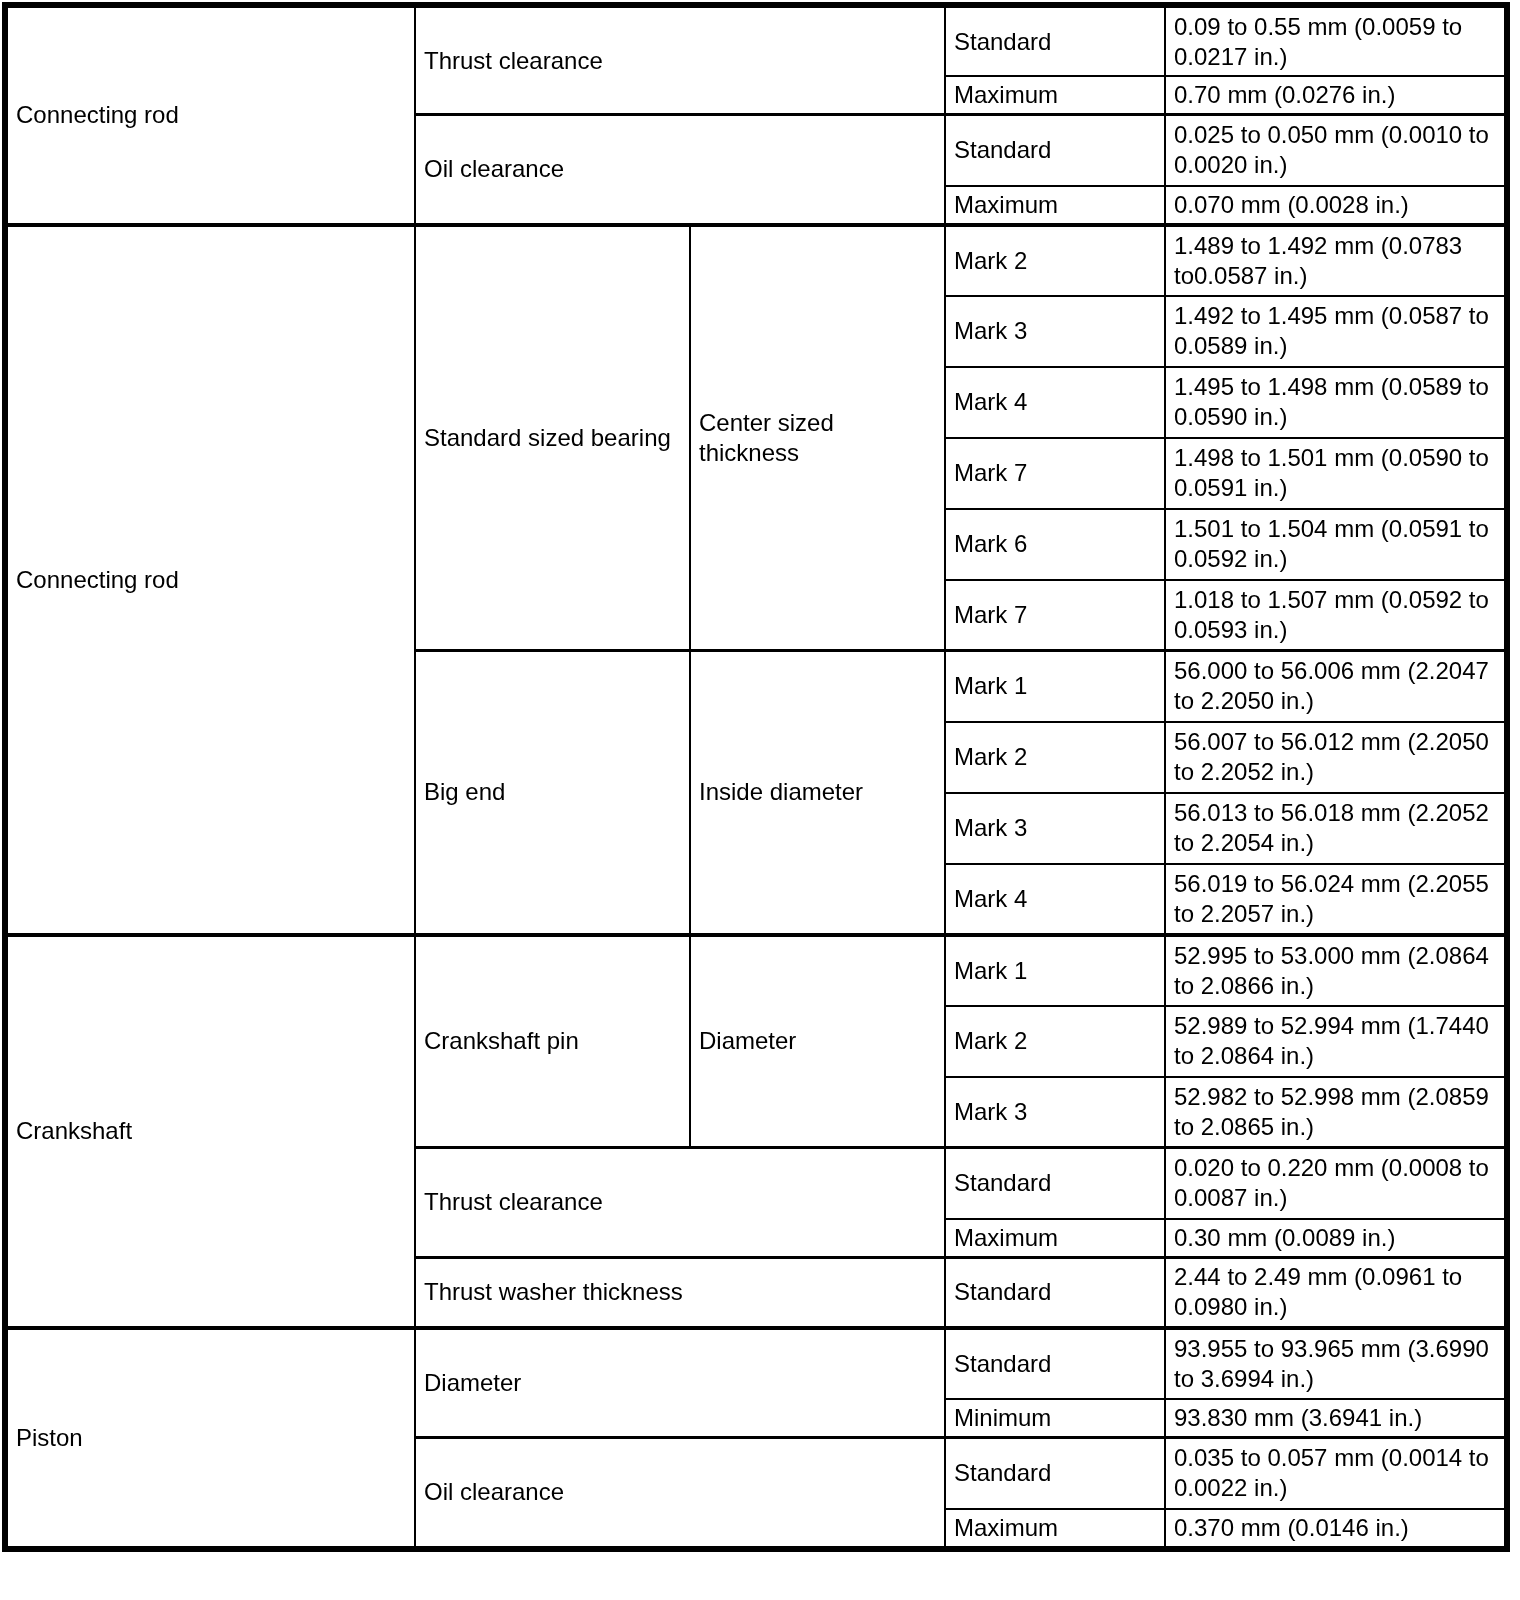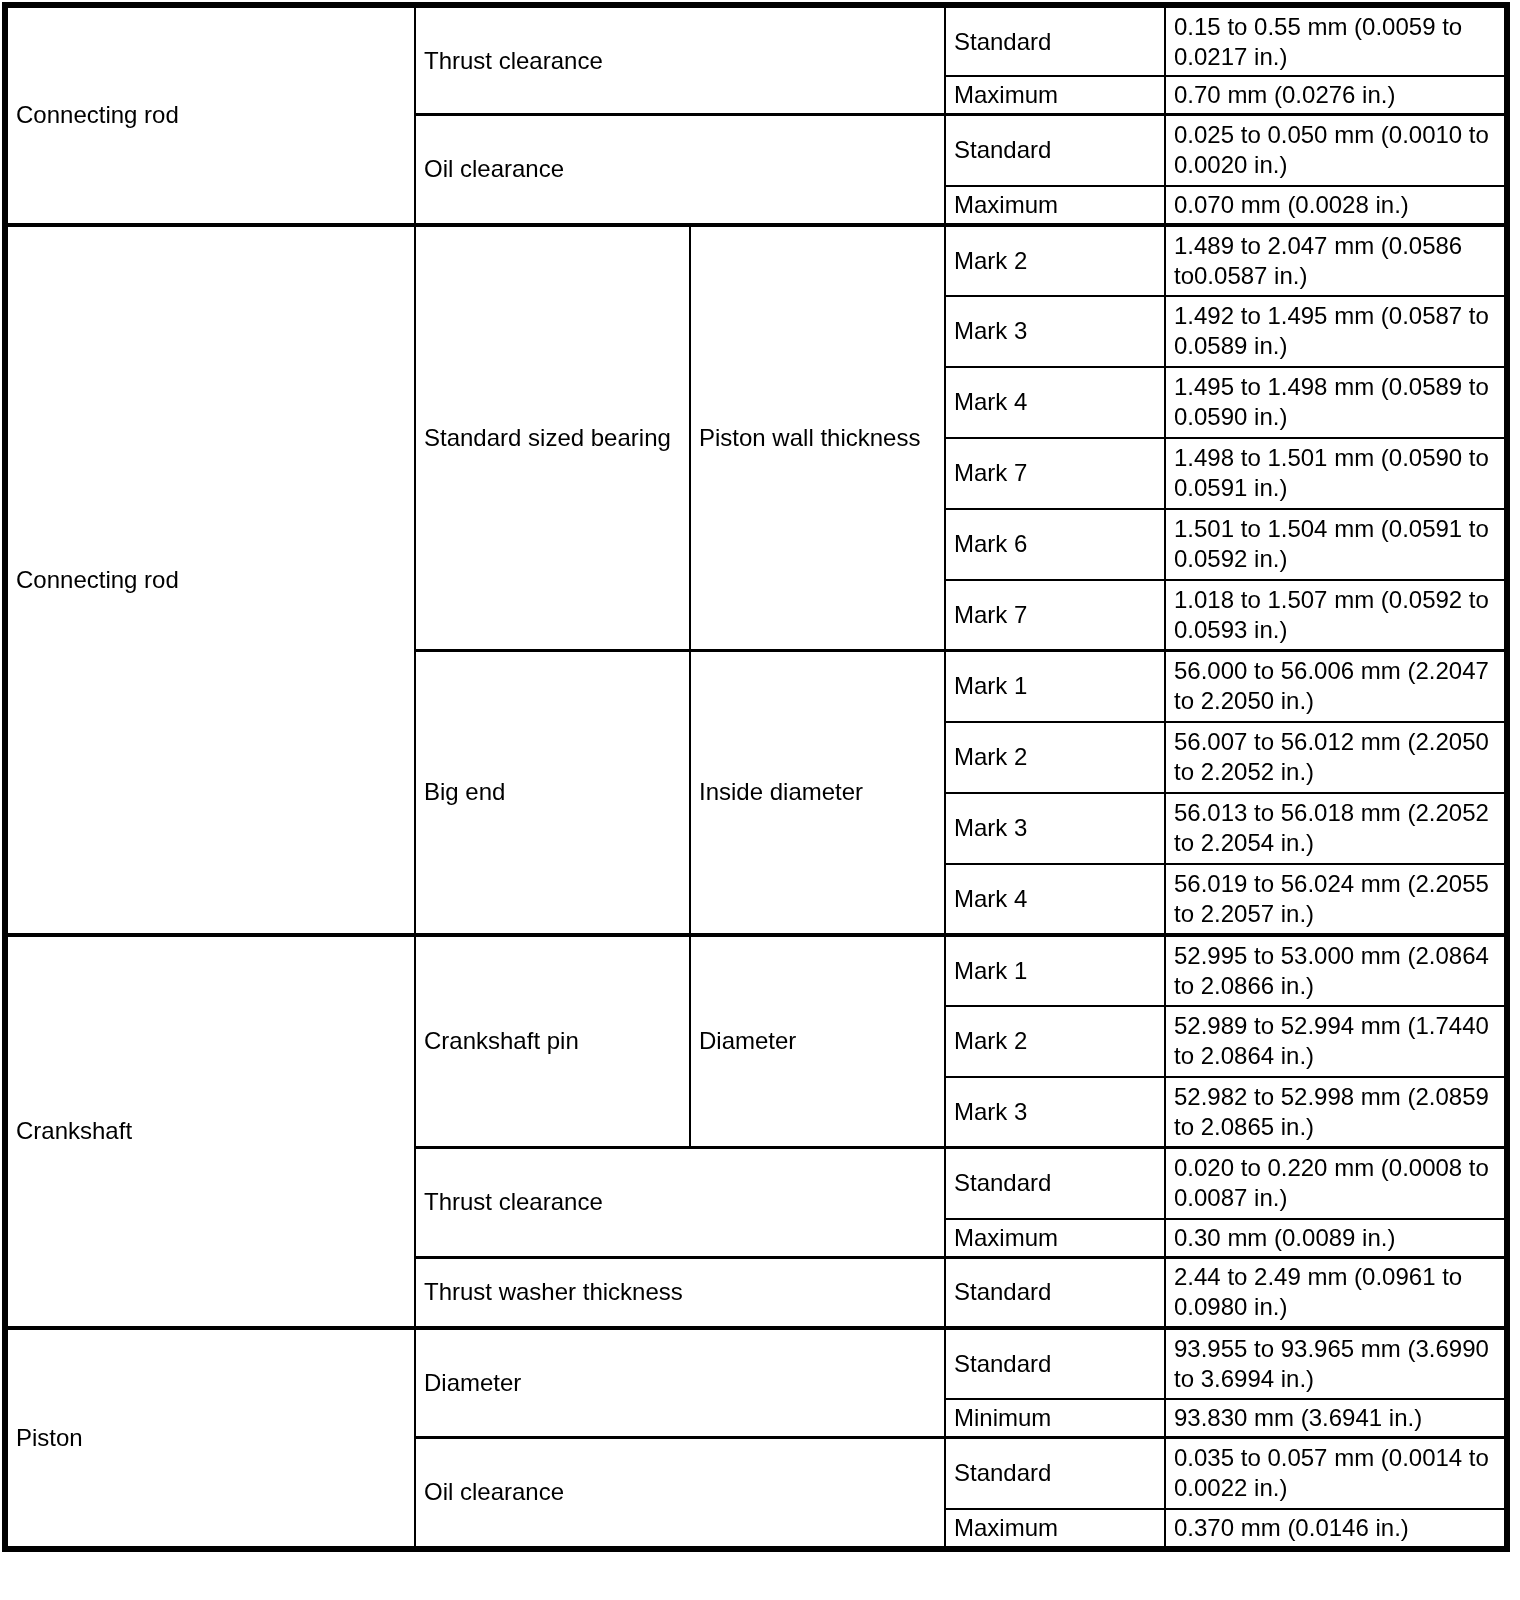--- a/index.html
+++ b/index.html
@@ -43,42 +43,42 @@
     <col style="width:255px">
     <col style="width:220px">
     <col>
   </colgroup>
 
   <tbody>
       <tr class="sec r2">
     <td rowspan="4">Connecting rod</td>
     <td colspan="2" rowspan="2">Thrust clearance</td>
     <td>Standard</td>
-    <td>0.15 to 0.55 mm (0.0059 to 0.0217 in.)</td>
+    <td>0.09 to 0.55 mm (0.0059 to 0.0217 in.)</td>
   </tr>
   <tr class="r1">
     <td>Maximum</td>
     <td>0.70 mm (0.0276 in.)</td>
   </tr>
   <tr class="grp r2">
     <td colspan="2" rowspan="2">Oil clearance</td>
     <td>Standard</td>
     <td>0.025 to 0.050 mm (0.0010 to 0.0020 in.)</td>
   </tr>
   <tr class="r1">
     <td>Maximum</td>
     <td>0.070 mm (0.0028 in.)</td>
   </tr>
 
   <tr class="sec r2">
     <td rowspan="10">Connecting rod</td>
     <td rowspan="6">Standard sized bearing</td>
-    <td rowspan="6">Piston wall thickness</td>
+    <td rowspan="6">Center sized thickness</td>
     <td>Mark 2</td>
-    <td>1.489 to 2.047 mm (0.0586 to0.0587 in.)</td>
+    <td>1.489 to 1.492 mm (0.0783 to0.0587 in.)</td>
   </tr>
   <tr class="r2">
     <td>Mark 3</td>
     <td>1.492 to 1.495 mm (0.0587 to 0.0589 in.)</td>
   </tr>
   <tr class="r2">
     <td>Mark 4</td>
     <td>1.495 to 1.498 mm (0.0589 to 0.0590 in.)</td>
   </tr>
   <tr class="r2">

